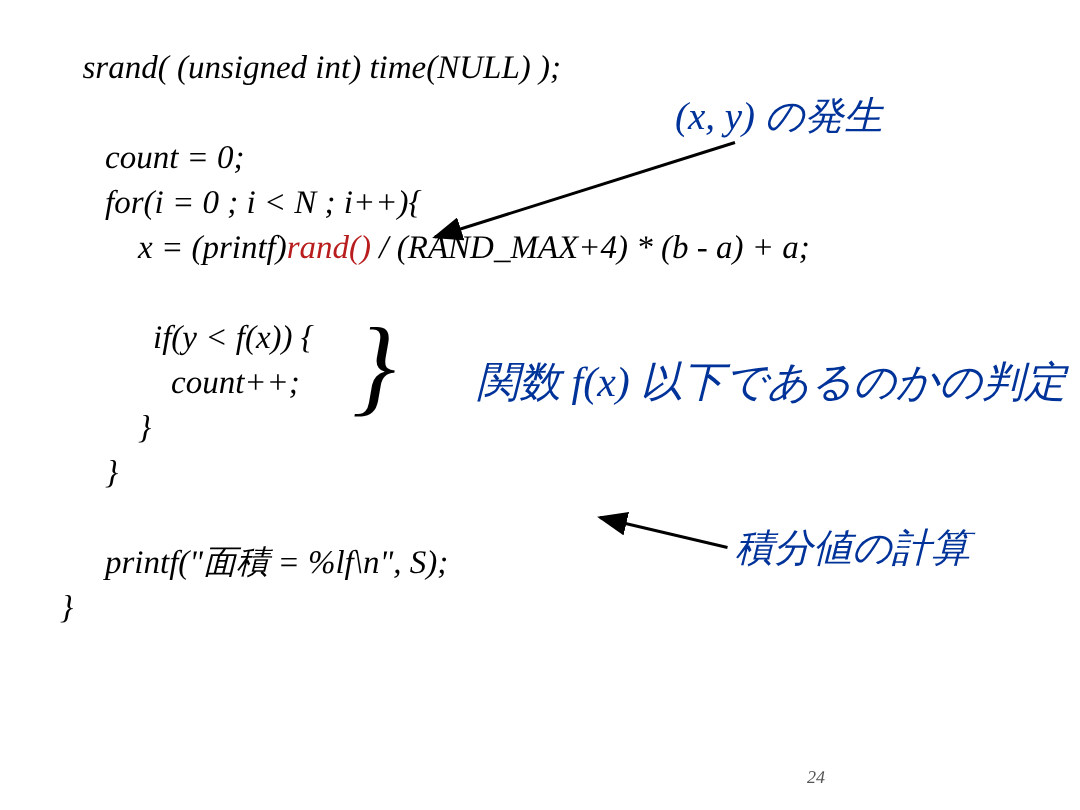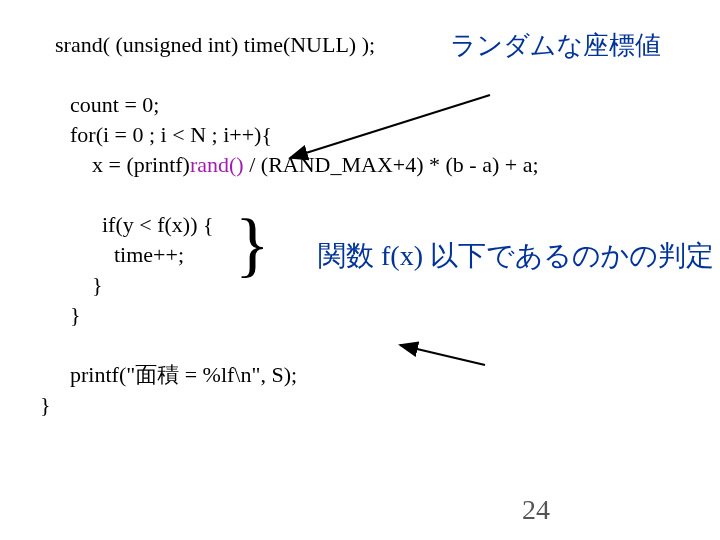--- a/index.html
+++ b/index.html
@@ -8,42 +8,43 @@
     width: 720px;
     height: 540px;
     background: #ffffff;
     font-family: "Times New Roman", "MS PMincho", serif;
     overflow: hidden;
   }
   .slide {
     position: relative;
     width: 568px;
     height: 540px;
+    font-style: italic;
   }
   .code {
     position: absolute;
     font-size: 22px;
     line-height: 1.35;
     color: #000;
     white-space: pre;
   }
-  .code .rand { color: #a21caf; }
+  .code .rand { color: #b91c1c; }
   .annot {
     position: absolute;
     color: #003399;
     font-size: 26px;
     line-height: 1.25;
     white-space: pre;
   }
   .page {
     position: absolute;
     right: 18px;
     bottom: 14px;
     color: #555;
-    font-size: 28px;
+    font-size: 12px;
   }
   svg.arrows {
     position: absolute;
     left: 0; top: 0;
     width: 720px; height: 540px;
     pointer-events: none;
   }
   .brace {
     position: absolute;
     font-size: 72px;
@@ -58,30 +59,31 @@
 
   <div class="code" style="left:55px; top:30px;">srand( (unsigned int) time(NULL) );</div>
 
   <div class="code" style="left:70px; top:90px;text-align:center;">count = 0;</div>
   <div class="code" style="left:70px; top:120px;">for(i = 0 ; i &lt; N ; i++){</div>
 
   <div class="code" style="left:70px; top:150px;"><span>    x = (printf)</span><span class="rand">rand()</span><span> / (RAND_MAX+4) * (b - a) + a;</span></div>
 
 
   <div class="code" style="left:80px; top:210px;">    if(y &lt; f(x)) {</div>
-  <div class="code" style="left:70px; top:240px;">        time++;</div>
+  <div class="code" style="left:70px; top:240px;">        count++;</div>
   <div class="code" style="left:70px; top:270px;">    }</div>
   <div class="code" style="left:70px; top:300px;">}</div>
   <div class="code" style="left:70px; top:360px;">printf("面積 = %lf\n", S);</div>
   <div class="code" style="left:40px; top:390px;">}</div>
 
-  <div class="annot" style="left:450px; top:30px;">ランダムな座標値</div>
+  <div class="annot" style="left:450px; top:62px;">(x, y) の発生</div>
 
   <div class="annot" style="left:318px; top:238px; font-size:28px;">関数 f(x) 以下であるのかの判定</div>
 
+  <div class="annot" style="left:490px; top:350px;">積分値の計算</div>
 
   <div class="brace" style="left:235px; top:208px;">}</div>
 
   <svg class="arrows">
     <defs>
       <marker id="arrowhead" markerWidth="10" markerHeight="8" refX="9" refY="4" orient="auto">
         <polygon points="0 0, 10 4, 0 8" fill="#000"></polygon>
       </marker>
     </defs>
 

